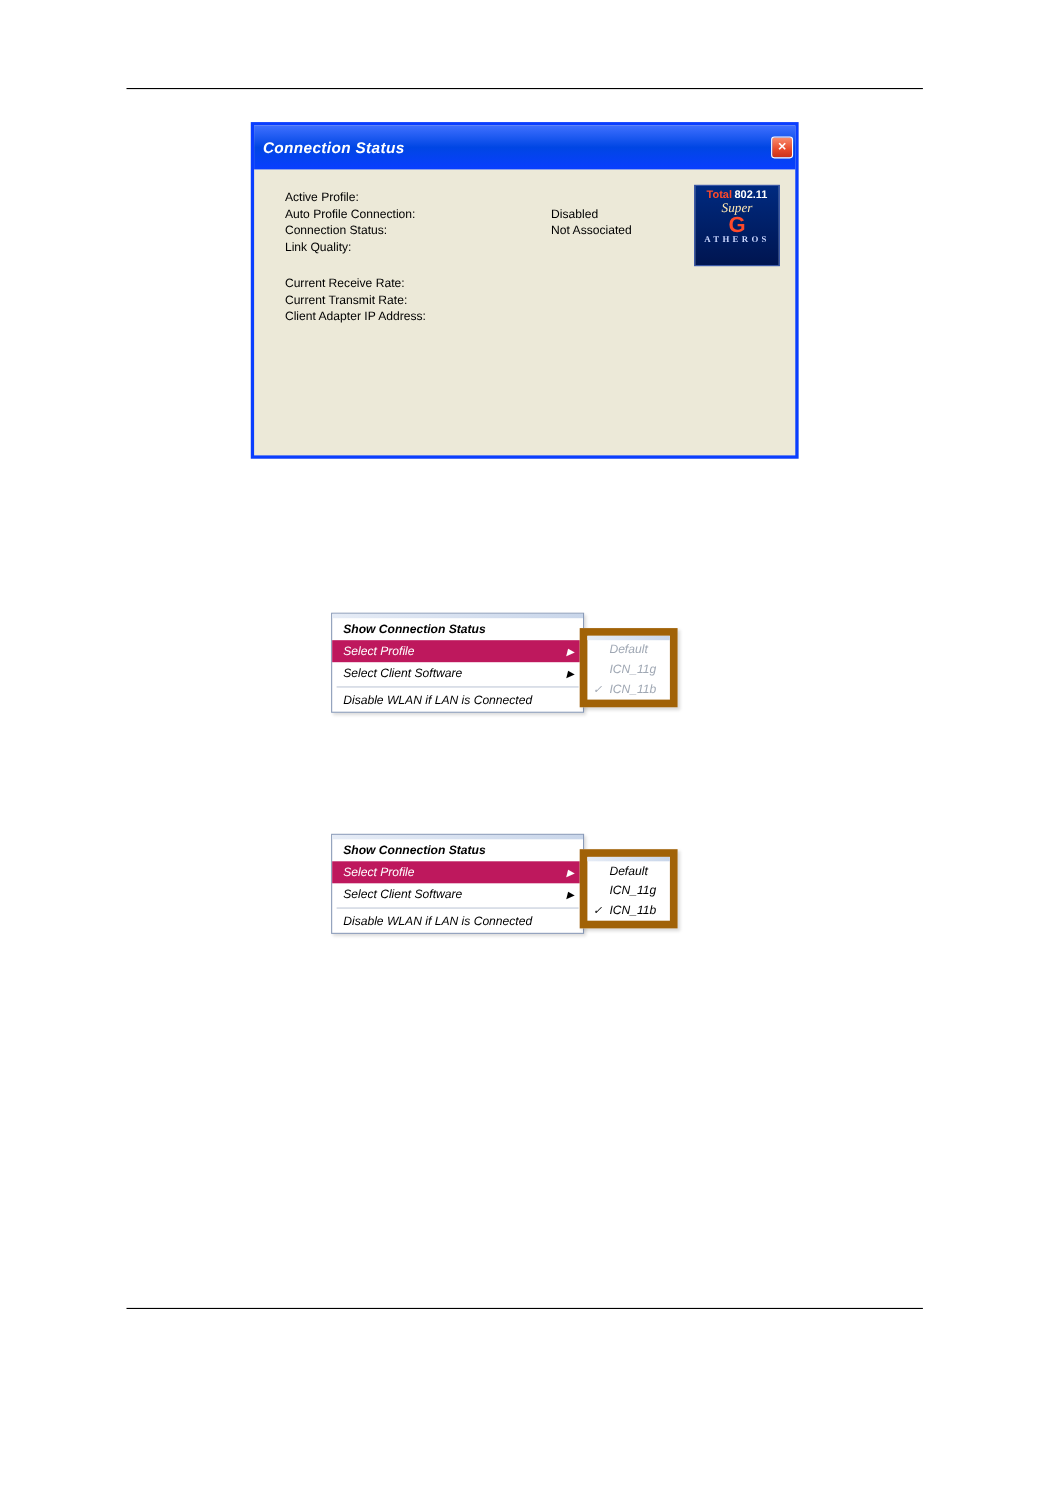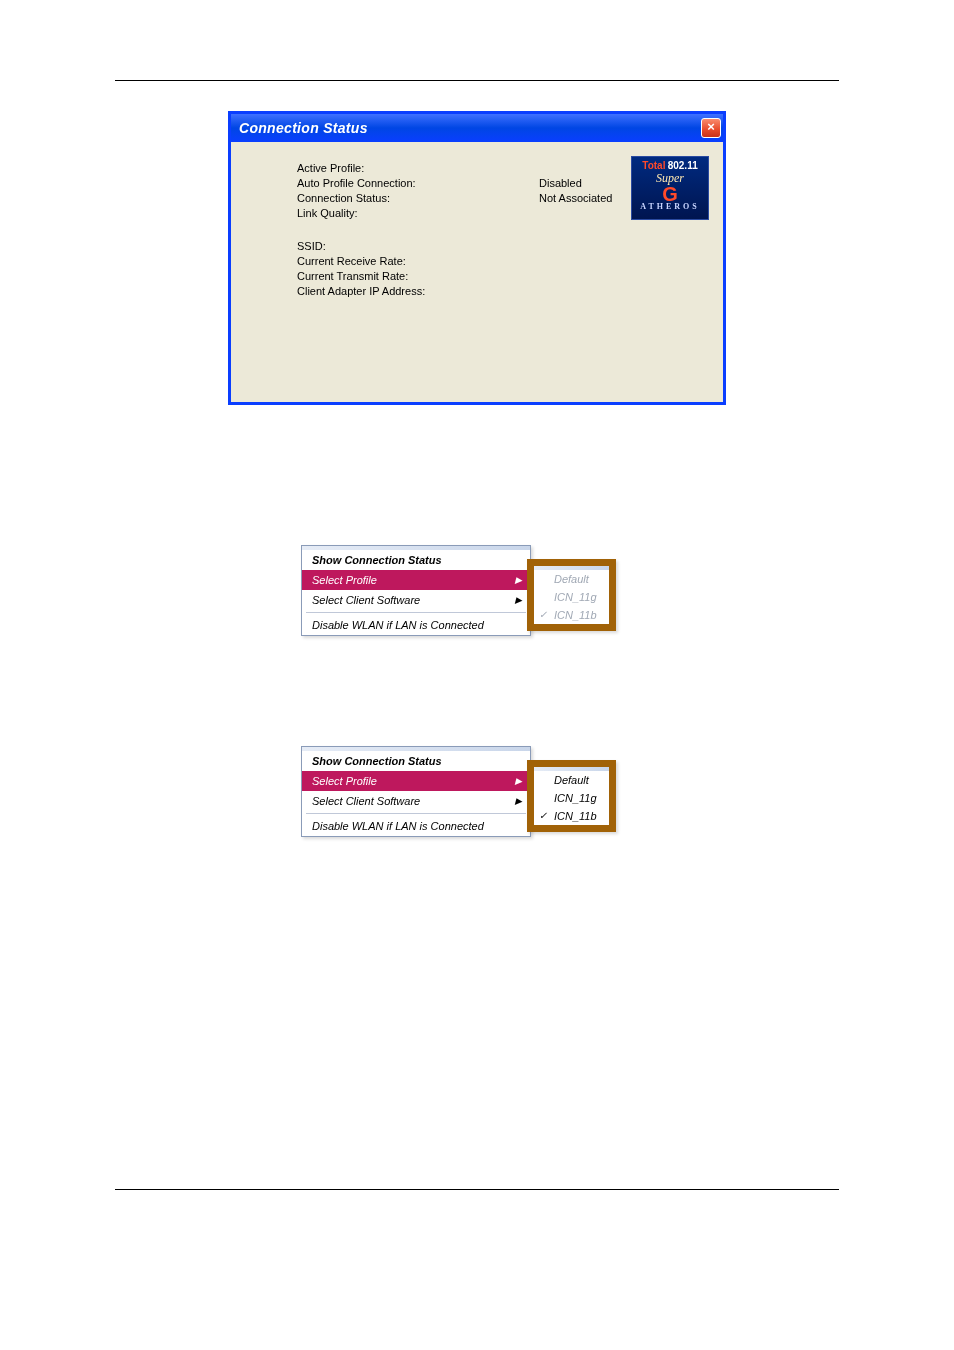--- a/index.html
+++ b/index.html
@@ -23,21 +23,21 @@
 
   
   .dialog {
     width: 498px;
     margin: 0 auto 30px auto;
     border: 3px solid #0a3eff;
     background: #ece9d8;
   }
   .titlebar {
     background: linear-gradient(to bottom, #3f70ff 0%, #0046e4 50%, #0a3eff 100%);
-    height: 28px;
+    height: 40px;
     display: flex;
     align-items: center;
     justify-content: space-between;
     padding: 0 2px 0 8px;
   }
   .titlebar-text {
     color: #fff;
     font: italic bold 14px Tahoma, Arial, sans-serif;
     letter-spacing: 0.3px;
   }
@@ -51,28 +51,28 @@
     font-size: 13px;
     line-height: 16px;
     text-align: center;
     cursor: pointer;
   }
   .dialog-body {
     padding: 20px 20px 12px 28px;
     position: relative;
     min-height: 260px;
   }
-  .status-grid .row { display: flex; margin-bottom: 3px; margin-left: 38px; }
+  .status-grid .row { display: flex; margin-bottom: 3px; }
   .status-grid .lbl { width: 200px; color: #000; }
   .status-grid .val { color: #000; padding-left: 42px; }
   .gap { height: 18px; }
   .logo {
     position: absolute;
     top: 14px; right: 14px;
-    width: 78px; height: 64px;
+    width: 78px; height: 74px;
     background: linear-gradient(#002a80,#001550);
     border: 1px solid #2a4aa0;
     color: #d4e4ff;
     text-align: center;
     font-size: 8px;
     padding: 3px 2px;
     line-height: 1.1;
   }
   .logo .l1 { color: #ff4a2a; font-weight: bold; font-size: 10px; }
   .logo .l2 { font-family: "Comic Sans MS", cursive; font-style: italic; color: #ffe9b0; font-size: 12px; }
@@ -174,24 +174,20 @@
         <div class="row">
             <span class="lbl">Connection Status:</span>
             <span class="val">Not Associated</span>
           </div>
         <div class="row">
             <span class="lbl">Link Quality:</span>
             <span class="val"></span>
           </div>
         <div class="gap"></div>
         <div class="row">
-            <span class="lbl">SSID:</span>
-            <span class="val"></span>
-          </div>
-        <div class="row">
             <span class="lbl">Current Receive Rate:</span>
             <span class="val"></span>
           </div>
         <div class="row">
             <span class="lbl">Current Transmit Rate:</span>
             <span class="val"></span>
           </div>
         <div class="row">
             <span class="lbl">Client Adapter IP Address:</span>
             <span class="val"></span>

